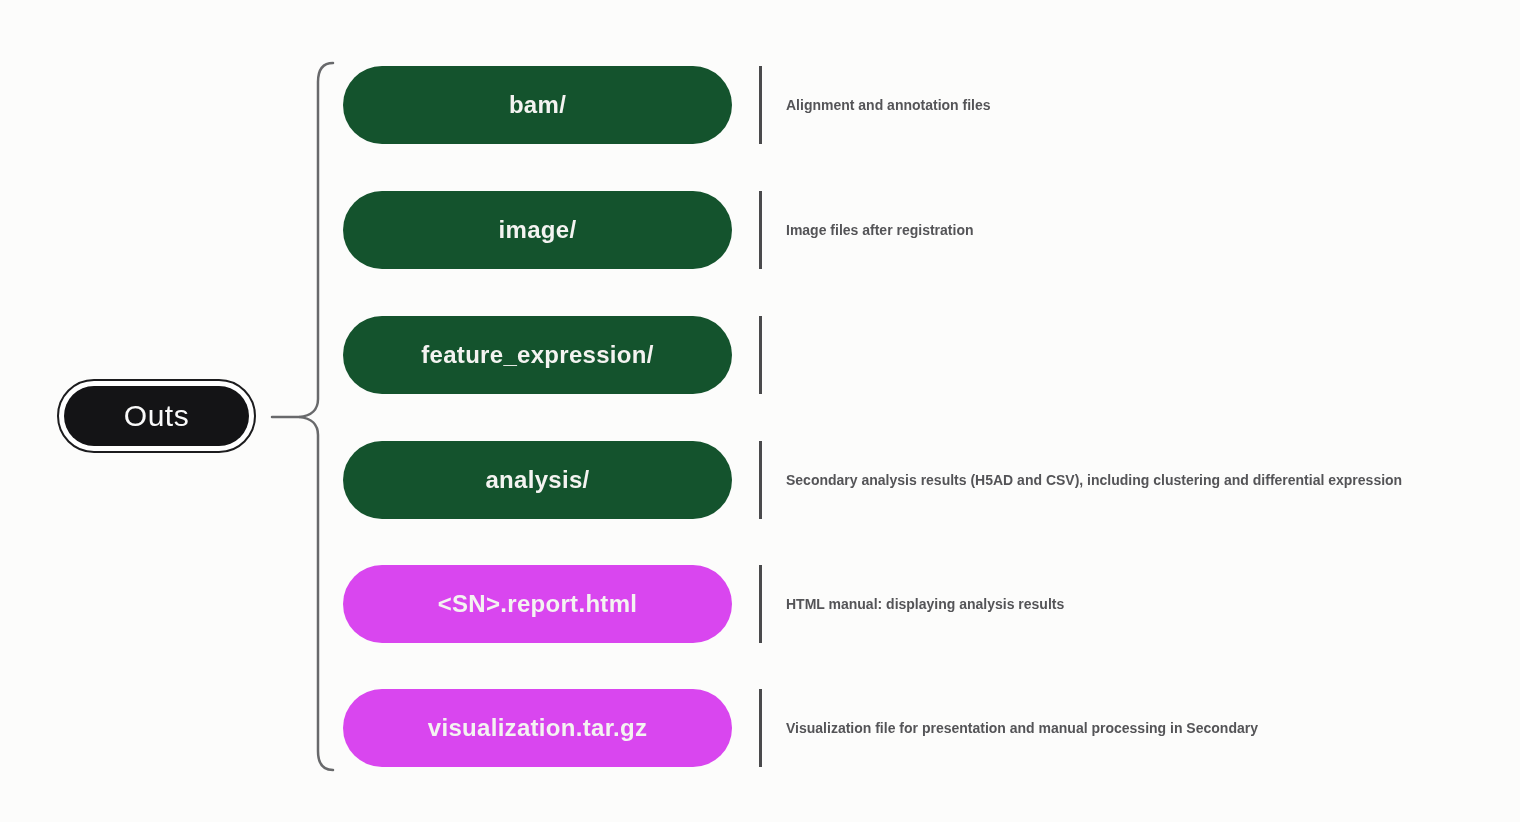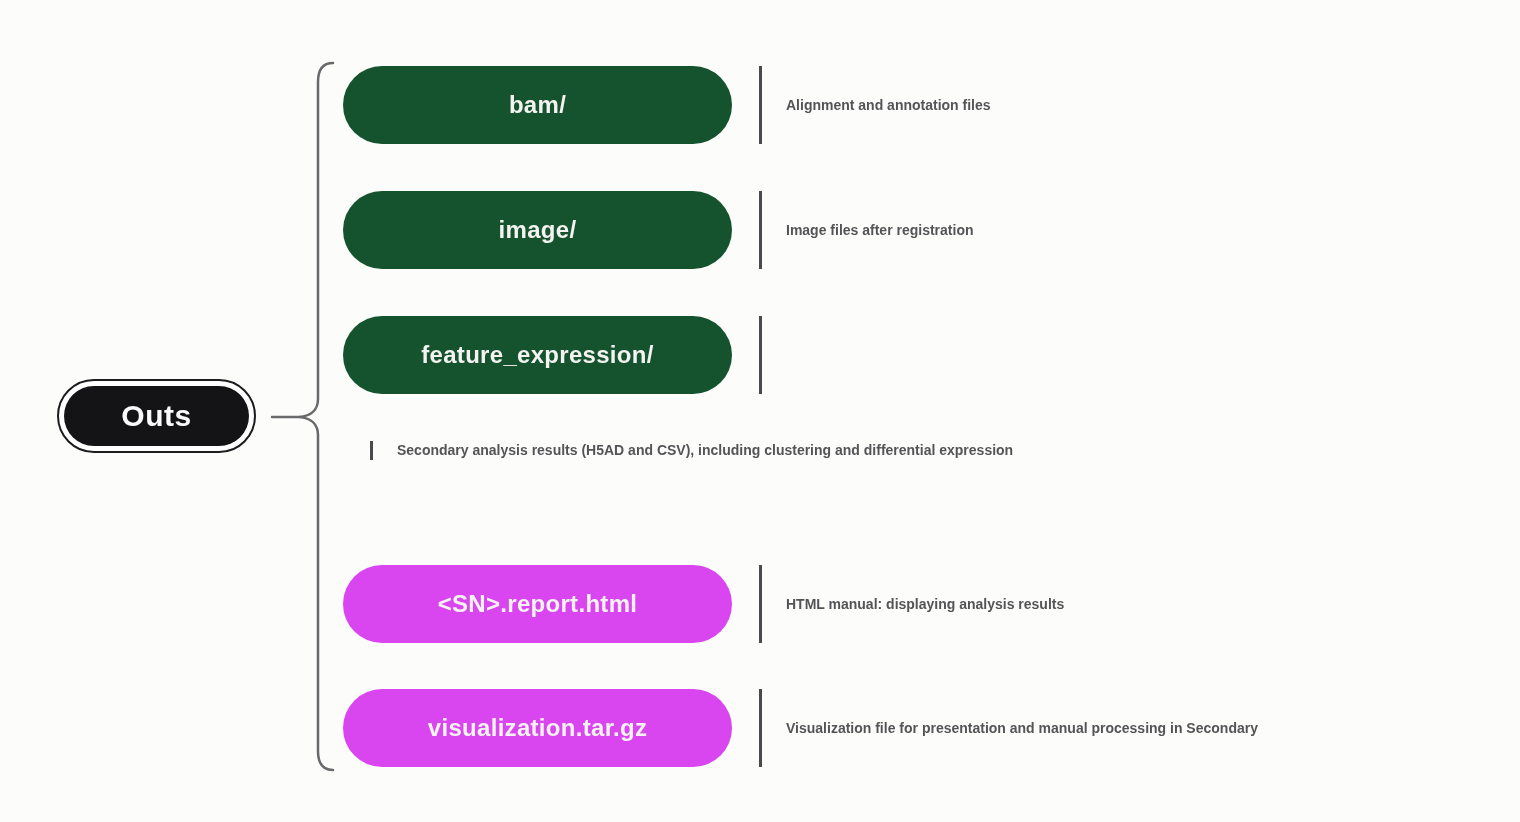--- a/index.html
+++ b/index.html
@@ -34,21 +34,21 @@
     height: 100%;
     background: #141416;
     border-radius: 30px;
     display: flex;
     align-items: center;
     justify-content: center;
   }
   .root-node-label {
     color: #fafafa;
     font-size: 30px;
-    font-weight: bold;
+    font-weight: normal;
     letter-spacing: 0.5px;
   }
 
   
   .brace-svg {
     position: absolute;
     left: 0;
     top: 0;
     width: 1520px;
     height: 822px;
@@ -142,20 +142,23 @@
   </div>
 
   <div class="row" style="top:316px">
     <div class="pill dark">
       <span class="pill-label">feature_expression/</span>
     </div>
     <div class="sep"></div>
   </div>
 
   <div class="row" style="top:441px">
+    <div class="pill dark">
+      <span class="pill-label">analysis/</span>
+    </div>
     <div class="sep"></div>
     <div class="desc">
       <span>Secondary analysis results (H5AD and CSV), including clustering and differential expression</span>
     </div>
   </div>
 
   <div class="row" style="top:565px">
     <div class="pill light">
       <span class="pill-label">&lt;SN&gt;.report.html</span>
     </div>

